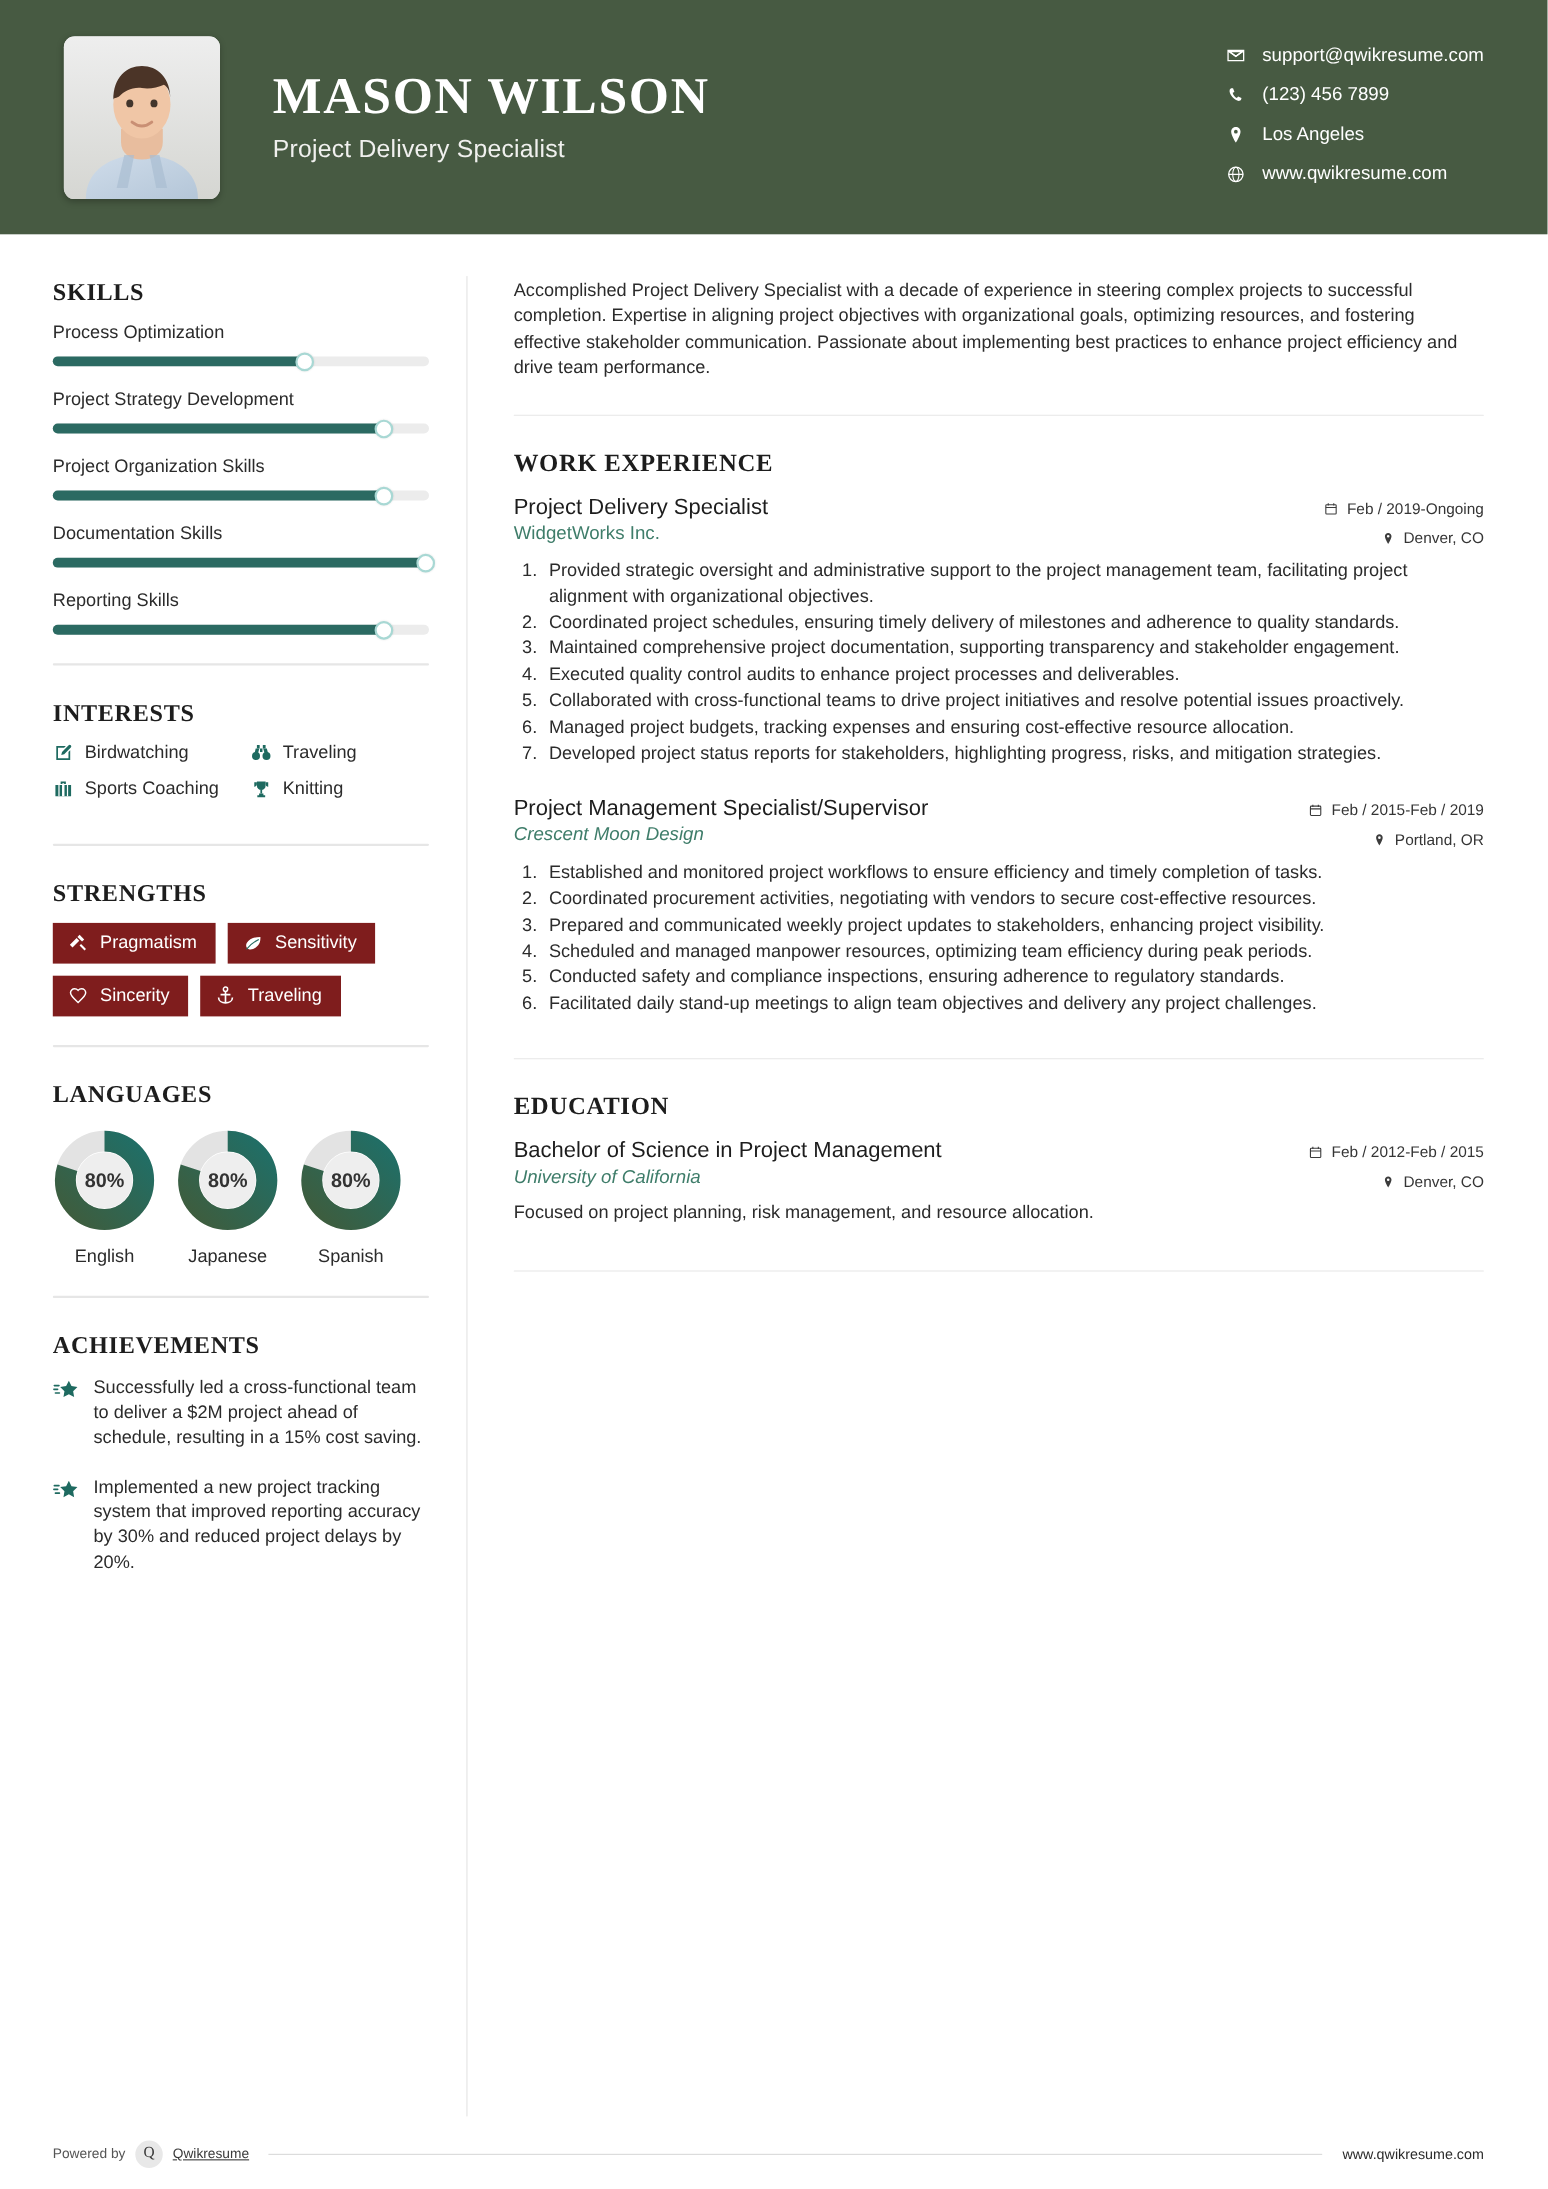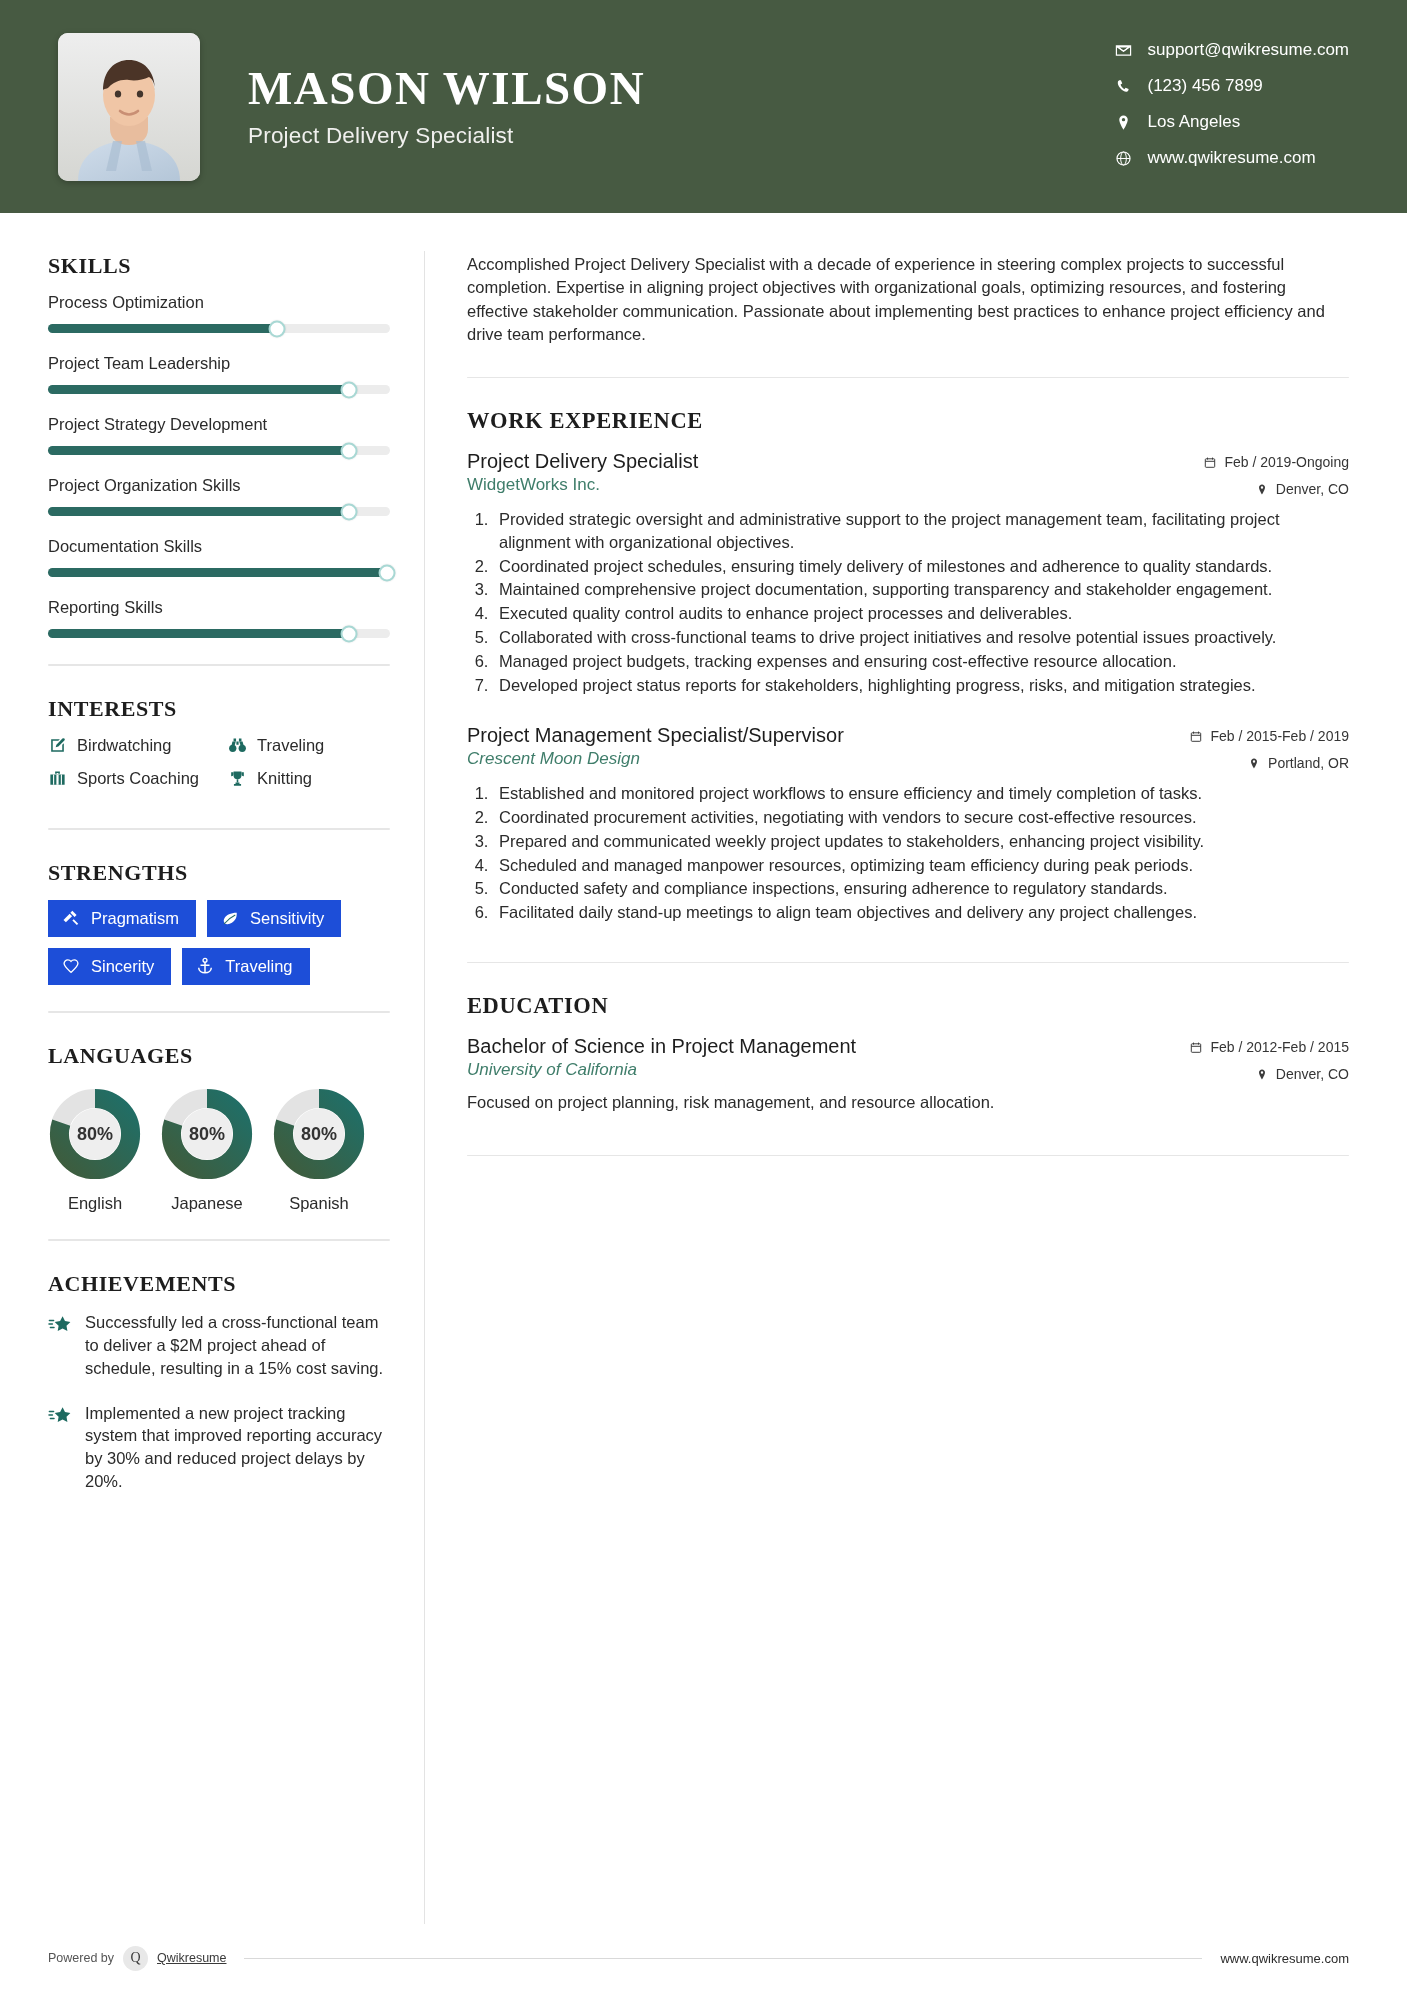--- a/index.html
+++ b/index.html
@@ -137,21 +137,21 @@
     color: #2b2b2b;
     margin-bottom: 14px;
   }
   .interest:nth-child(odd) { width: 180px; }
   .interest .ii { width: 19px; height: 19px; flex: 0 0 19px; display:flex; align-items:center; }
   .interest .ii svg { width: 100%; height: 100%; fill: #1e6a60; }
 
   
   .strengths { display: flex; flex-wrap: wrap; gap: 11px; }
   .strength {
-    background: #1d4ed8;
+    background: #7f1d1d;
     color: #ffffff;
     font-size: 16.5px;
     padding: 9px 17px 10px 14px;
     display: flex; align-items: center; gap: 11px;
     line-height: 1.1;
   }
   .strength .si { width: 18px; height: 18px; flex: 0 0 18px; display:flex;align-items:center;}
   .strength .si svg { width: 100%; height: 100%; fill: #ffffff; }
 
   
@@ -309,27 +309,20 @@
       <h2 class="sec">SKILLS</h2>
       <div>
         <div class="skill">
           <div class="skill-label">Process Optimization</div>
           <div class="bar">
             <div class="bar-fill" id="sf0" style="width: 67%;"></div>
             <div class="bar-knob" id="sk0" style="left: 67%;"></div>
           </div>
         </div>
         <div class="skill">
-          <div class="skill-label">Project Team Leadership</div>
-          <div class="bar">
-            <div class="bar-fill" id="sf1" style="width: 88%;"></div>
-            <div class="bar-knob" id="sk1" style="left: 88%;"></div>
-          </div>
-        </div>
-        <div class="skill">
           <div class="skill-label">Project Strategy Development</div>
           <div class="bar">
             <div class="bar-fill" id="sf2" style="width: 88%;"></div>
             <div class="bar-knob" id="sk2" style="left: 88%;"></div>
           </div>
         </div>
         <div class="skill">
           <div class="skill-label">Project Organization Skills</div>
           <div class="bar">
             <div class="bar-fill" id="sf3" style="width: 88%;"></div>

